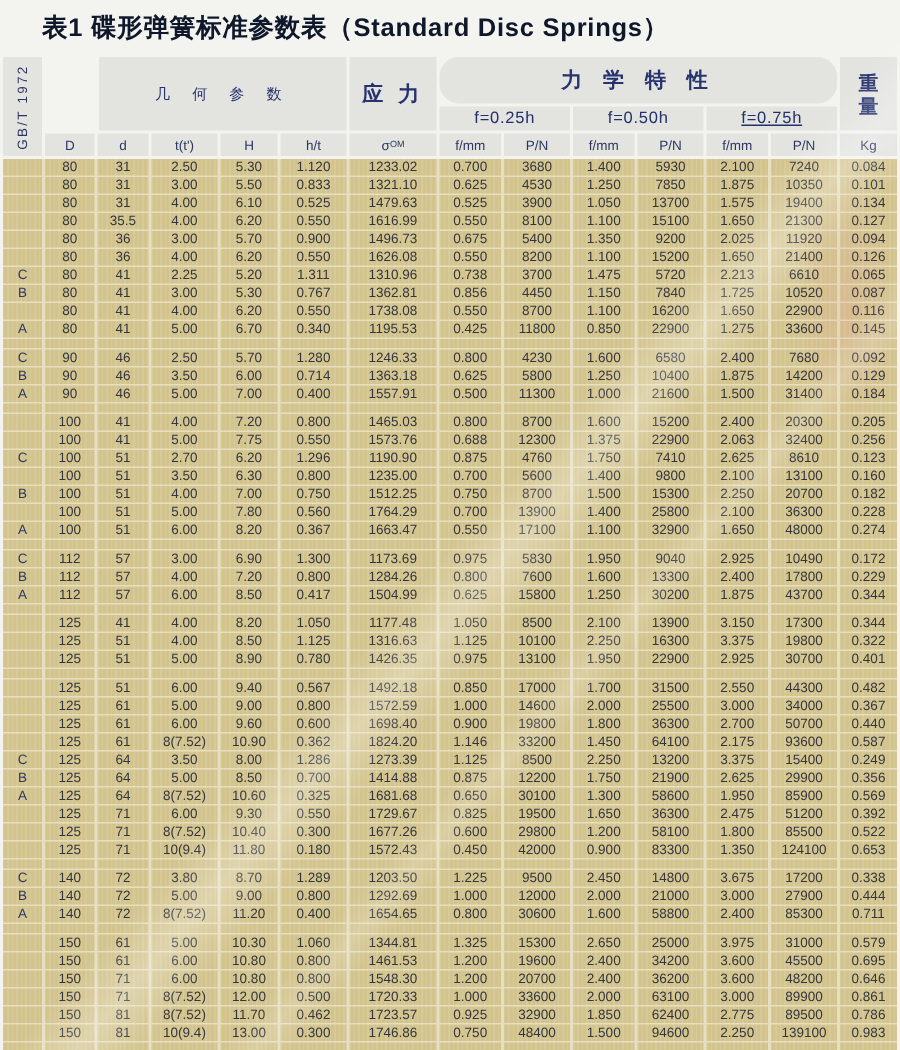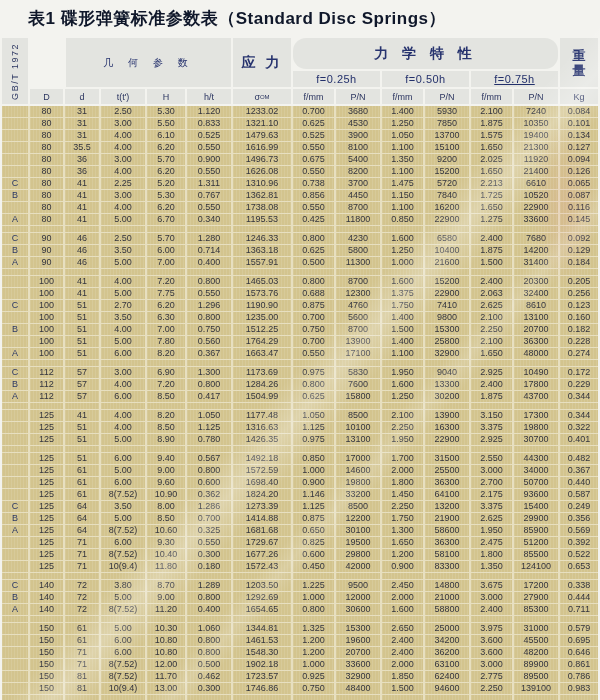--- a/index.html
+++ b/index.html
@@ -914,21 +914,21 @@
         <div class="cell c12">48200</div>
         <div class="cell c13">0.646</div>
       </div>
       <div class="trow">
         <div class="cell c0"></div>
         <div class="cell c1">150</div>
         <div class="cell c2">71</div>
         <div class="cell c3">8(7.52)</div>
         <div class="cell c4">12.00</div>
         <div class="cell c5">0.500</div>
-        <div class="cell c6">1902.18</div>
+        <div class="cell c6">1720.33</div>
         <div class="cell c7">1.000</div>
         <div class="cell c8">33600</div>
         <div class="cell c9">2.000</div>
         <div class="cell c10">63100</div>
         <div class="cell c11">3.000</div>
         <div class="cell c12">89900</div>
         <div class="cell c13">0.861</div>
       </div>
       <div class="trow">
         <div class="cell c0"></div>

